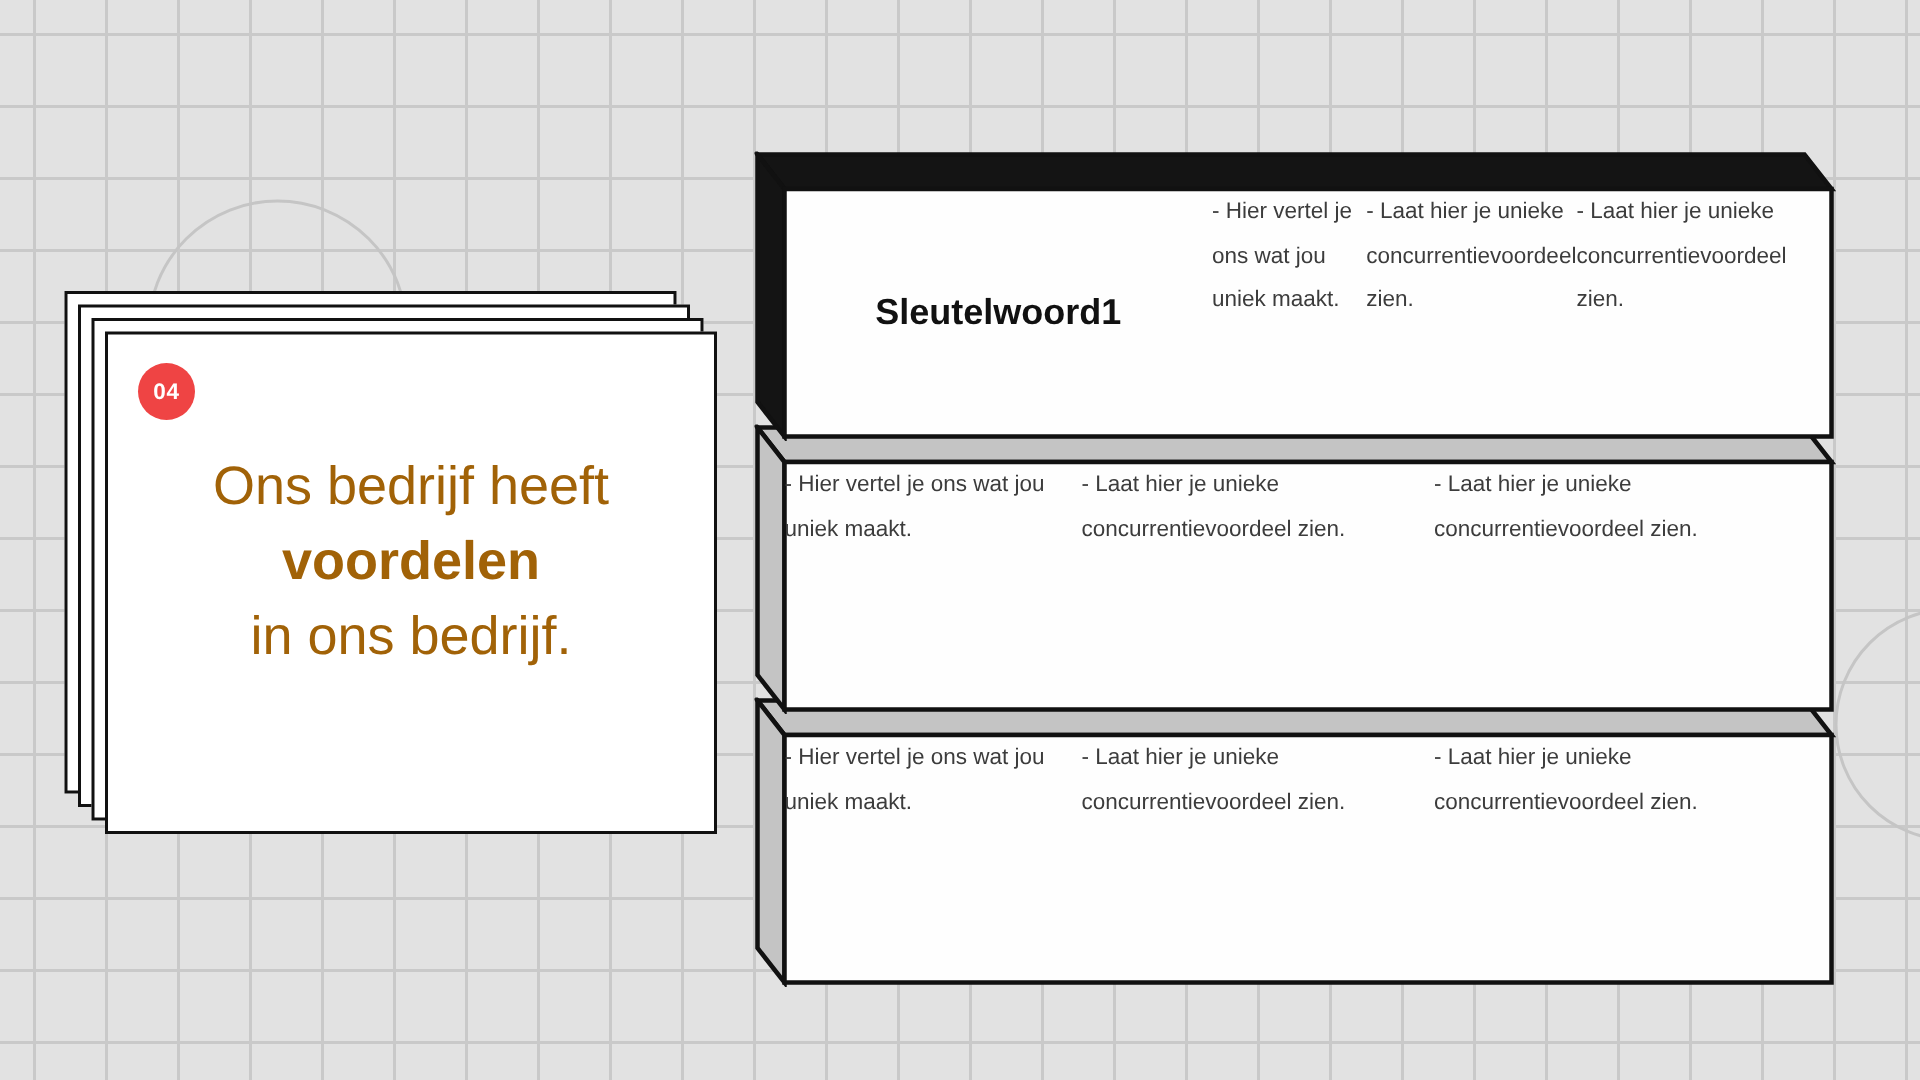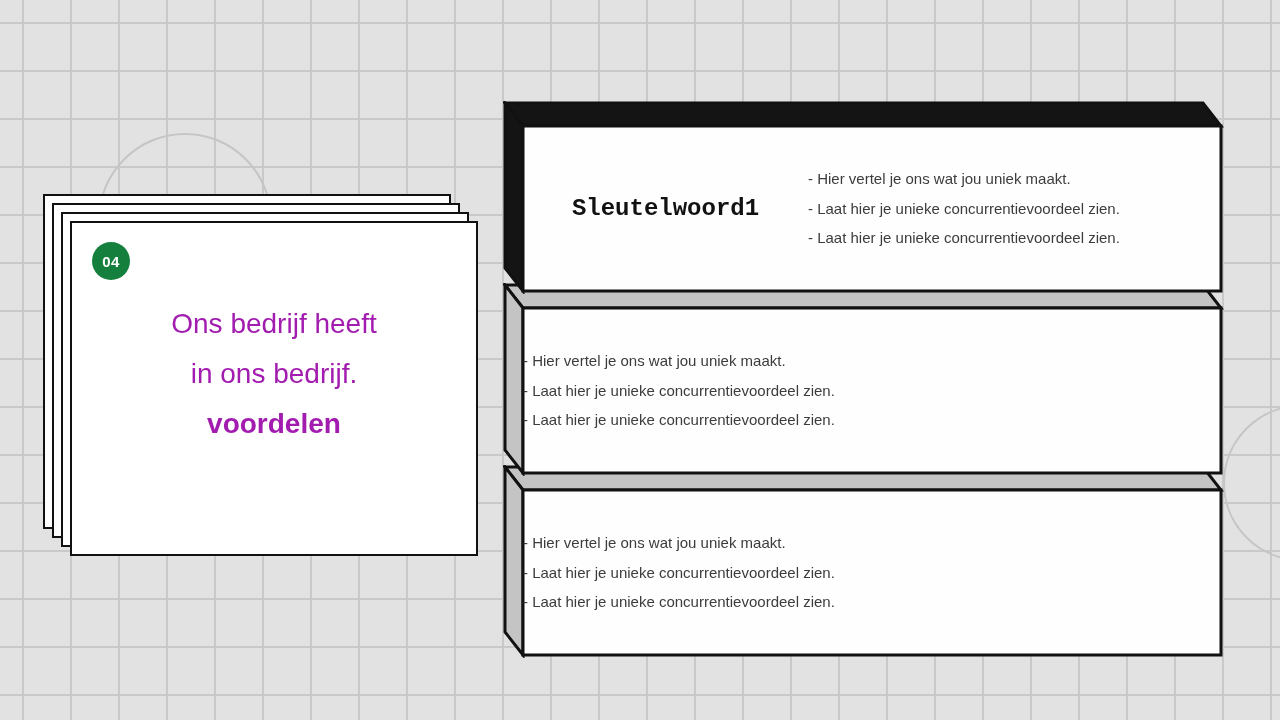--- a/index.html
+++ b/index.html
@@ -39,37 +39,37 @@
   }
   .sheet.s1 { left: 43px; top: 194px; z-index: 2; }
   .sheet.s2 { left: 52px; top: 203px; z-index: 3; }
   .sheet.s3 { left: 61px; top: 212px; z-index: 4; }
   .card-front { left: 70px; top: 221px; z-index: 5; }
 
   .badge {
     position: absolute;
     left: 20px; top: 19px;
     width: 38px; height: 38px;
-    background: #15803d;
+    background: #ef4444;
     border-radius: 50%;
     color: #ffffff;
     font-size: 15px;
     font-weight: 700;
     letter-spacing: 0.5px;
     display: flex;
     align-items: center;
     justify-content: center;
   }
 
   .card-text {
     position: absolute;
     left: 0; right: 0; top: 76px;
     text-align: center;
-    color: #a21caf;
-    font-size: 28px;
+    color: #a16207;
+    font-size: 36px;
     line-height: 50px;
     font-weight: 400;
   }
   .card-line { display: block; }
   .card-line.bold { font-weight: 700; }
 
   
   .box3d {
     position: absolute;
     left: 503px;
@@ -94,26 +94,25 @@
     align-items: stretch;
   }
   .box-title {
     flex: 0 0 285px;
     display: flex;
     align-items: center;
     justify-content: center;
     font-size: 24px;
     font-weight: 700;
     color: #111111;
-    font-family: Liberation Mono, monospace;
   }
   .box-bullets {
     flex: 1;
     display: flex;
-    flex-direction: column;
+    flex-direction: row;
     justify-content: center;
     color: #3c3c3c;
     font-size: 15px;
     line-height: 29.5px;
     padding-right: 30px;
   }
 </style>
 </head>
 <body>
 
@@ -124,22 +123,22 @@
 
   <div class="sheet s1"></div>
   <div class="sheet s2"></div>
   <div class="sheet s3"></div>
   <div class="sheet card-front">
     <div class="badge">
       <span>04</span>
     </div>
     <div class="card-text">
       <span class="card-line">Ons bedrijf heeft</span>
+      <span class="card-line bold">voordelen</span>
       <span class="card-line">in ons bedrijf.</span>
-      <span class="card-line bold">voordelen</span>
     </div>
   </div>
 
   <div class="box3d b1 dark">
     <svg width="721" height="193" viewBox="0 0 721 193">
       <polygon class="face-ext" points="20,25 718,25 700,2 2,2"></polygon>
       <polygon class="face-ext" points="2,2 20,25 20,190 2,167"></polygon>
       <rect class="face-front" x="20" y="25" width="698" height="165"></rect>
     </svg>
     <div class="box-content">

